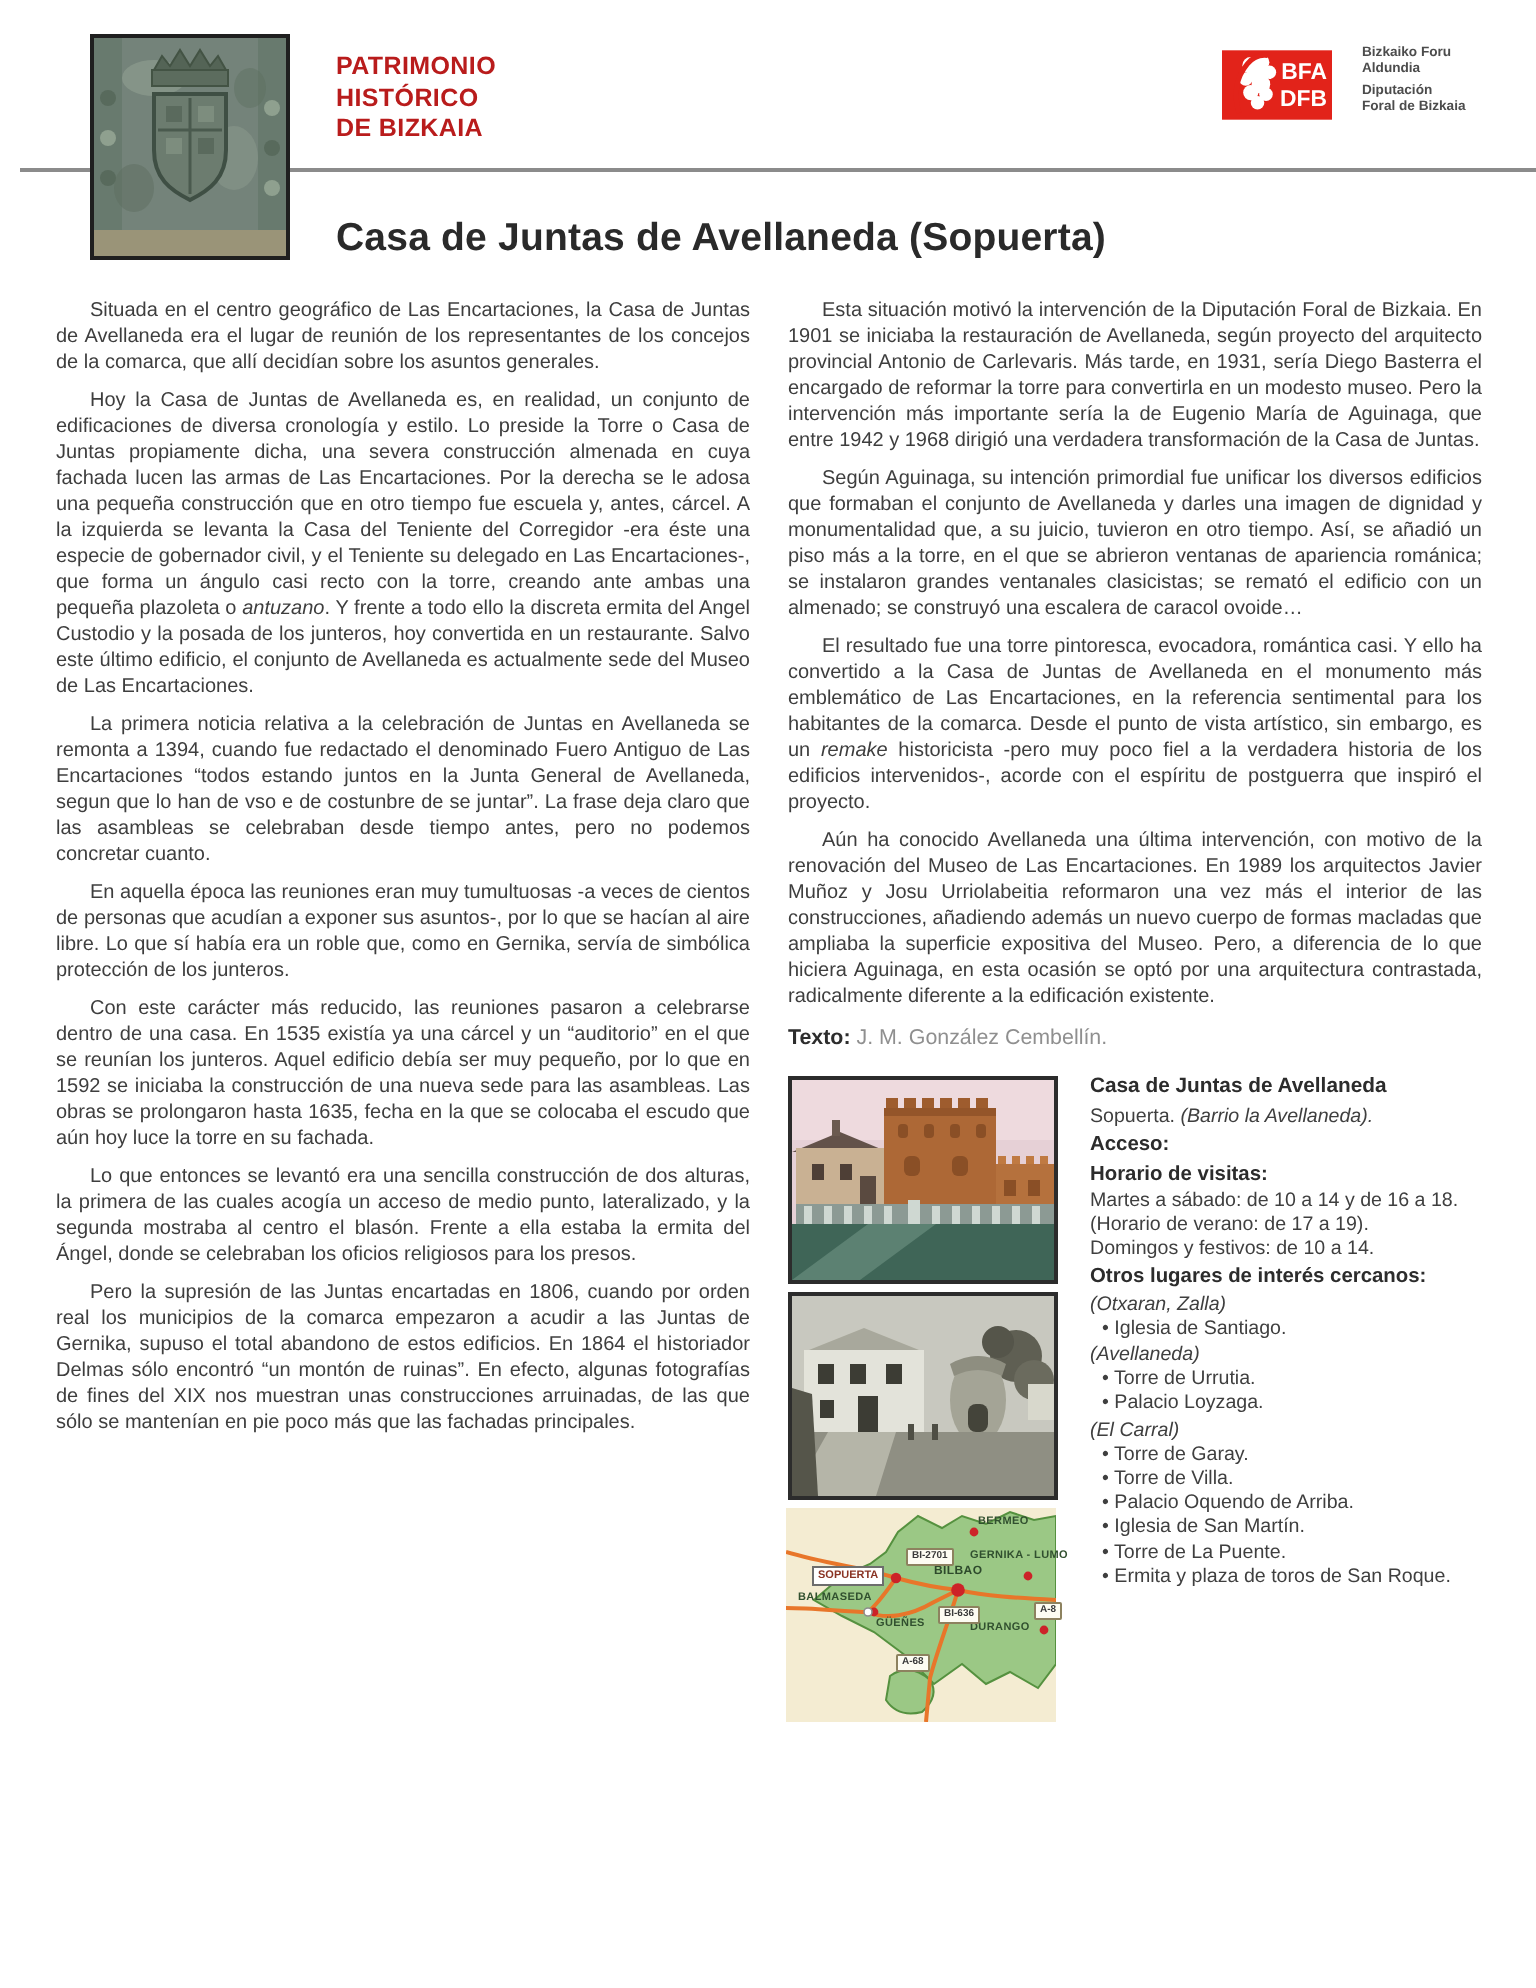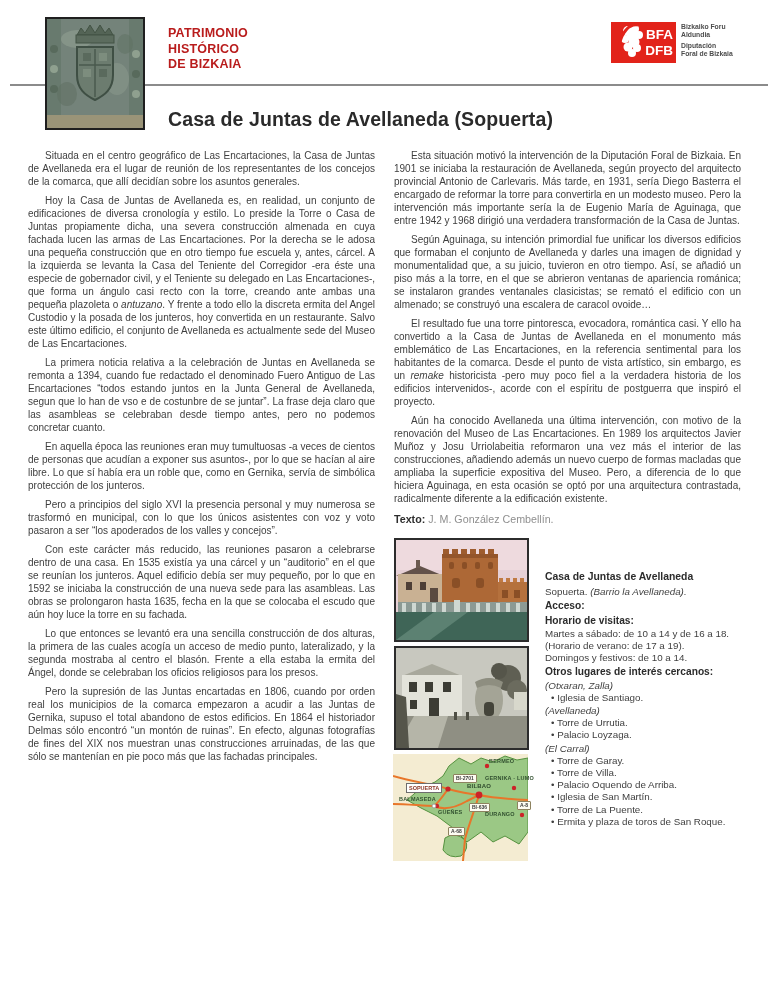--- a/index.html
+++ b/index.html
@@ -5,36 +5,36 @@
   html,body{margin:0;padding:0;}
   body{
     width:768px;height:994px;position:relative;background:#ffffff;
     font-family:"Liberation Sans", sans-serif;color:#3e3e3e;overflow:hidden;
   }
   
   .rule{position:absolute;top:84px;left:10px;right:0;height:2px;background:#8b8b8b;}
   .arms{position:absolute;left:45px;top:17px;width:100px;height:113px;border:2px solid #1f1f1f;box-sizing:border-box;background:#6f7f72;z-index:2;}
   .arms svg{display:block;width:100%;height:100%;}
   .program{position:absolute;left:168px;top:26px;font-size:12.5px;font-weight:bold;color:#b91c1c;line-height:15.5px;letter-spacing:.2px;}
-  .logo-box{position:absolute;left:611px;top:22px;width:65px;height:41px;}
+  .logo-box{position:absolute;left:611px;top:22px;width:55px;height:41px;}
   .logo-box svg{display:block;width:100%;height:100%;}
   .logo-names{position:absolute;left:681px;top:23px;font-size:6.8px;font-weight:bold;color:#4c4c4c;line-height:7.6px;}
   .logo-names .grp{margin-bottom:4px;}
   .page-title{position:absolute;left:168px;top:108px;font-size:19.5px;font-weight:bold;color:#2a2a2a;letter-spacing:.1px;}
   
   .col{position:absolute;top:149px;width:347px;}
   .col-left{left:28px;}
   .col-right{left:394px;}
   .body-par{font-size:10px;line-height:13px;text-align:justify;text-indent:17px;margin:0 0 6px 0;color:#3e3e3e;}
   .it{font-style:italic;}
   .bd{font-weight:bold;color:#2d2d2d;}
   .mut{color:#8f8f8f;}
   .credit{font-size:10.7px;line-height:13px;margin-top:8px;}
   
-  .info-box{display:flex;margin-top:12px;align-items:center;}
+  .info-box{display:flex;margin-top:12px;align-items:flex-start;}
   .ib-media{width:135px;flex:0 0 135px;}
   .photo{width:131px;height:100px;border:2px solid #2c2c2c;margin-bottom:4px;}
   .photo svg{display:block;width:100%;height:100%;}
   .mapwrap{position:relative;width:135px;height:107px;margin-left:-1px;}
   .mapwrap svg{display:block;position:absolute;left:0;top:0;width:100%;height:100%;}
   .ib-divider{width:1px;background:#4a4a4a;margin-left:7px;}
   .ib-text{margin-left:8px;width:196px;font-size:9.8px;line-height:12.2px;color:#3f3f3f;}
   .ib-title{font-weight:bold;font-size:10.4px;color:#2c2c2c;margin-bottom:3px;}
   .ib-line{margin-bottom:2px;}
   .ib-label{font-weight:bold;font-size:10.2px;color:#2c2c2c;margin-top:2px;margin-bottom:1px;}
@@ -117,21 +117,20 @@
   </div>
 </div>
 
 <h1 class="page-title" style="margin:0;">Casa de Juntas de Avellaneda (Sopuerta)</h1>
 
 <div class="col col-left">
     <p class="body-par"><span>Situada en el centro geográfico de Las Encartaciones, la Casa de Juntas de Avellaneda era el lugar de reunión de los representantes de los concejos de la comarca, que allí decidían sobre los asuntos generales.</span></p>
     <p class="body-par"><span>Hoy la Casa de Juntas de Avellaneda es, en realidad, un conjunto de edificaciones de diversa cronología y estilo. Lo preside la Torre o Casa de Juntas propiamente dicha, una severa construcción almenada en cuya fachada lucen las armas de Las Encartaciones. Por la derecha se le adosa una pequeña construcción que en otro tiempo fue escuela y, antes, cárcel. A la izquierda se levanta la Casa del Teniente del Corregidor -era éste una especie de gobernador civil, y el Teniente su delegado en Las Encartaciones-, que forma un ángulo casi recto con la torre, creando ante ambas una pequeña plazoleta o </span><span class="it">antuzano</span><span>. Y frente a todo ello la discreta ermita del Angel Custodio y la posada de los junteros, hoy convertida en un restaurante. Salvo este último edificio, el conjunto de Avellaneda es actualmente sede del Museo de Las Encartaciones.</span></p>
     <p class="body-par"><span>La primera noticia relativa a la celebración de Juntas en Avellaneda se remonta a 1394, cuando fue redactado el denominado Fuero Antiguo de Las Encartaciones “todos estando juntos en la Junta General de Avellaneda, segun que lo han de vso e de costunbre de se juntar”. La frase deja claro que las asambleas se celebraban desde tiempo antes, pero no podemos concretar cuanto.</span></p>
     <p class="body-par"><span>En aquella época las reuniones eran muy tumultuosas -a veces de cientos de personas que acudían a exponer sus asuntos-, por lo que se hacían al aire libre. Lo que sí había era un roble que, como en Gernika, servía de simbólica protección de los junteros.</span></p>
-    <p class="body-par"><span>Pero a principios del siglo XVI la presencia personal y muy numerosa se trasformó en municipal, con lo que los únicos asistentes con voz y voto pasaron a ser “los apoderados de los valles y concejos”.</span></p>
     <p class="body-par"><span>Con este carácter más reducido, las reuniones pasaron a celebrarse dentro de una casa. En 1535 existía ya una cárcel y un “auditorio” en el que se reunían los junteros. Aquel edificio debía ser muy pequeño, por lo que en 1592 se iniciaba la construcción de una nueva sede para las asambleas. Las obras se prolongaron hasta 1635, fecha en la que se colocaba el escudo que aún hoy luce la torre en su fachada.</span></p>
     <p class="body-par"><span>Lo que entonces se levantó era una sencilla construcción de dos alturas, la primera de las cuales acogía un acceso de medio punto, lateralizado, y la segunda mostraba al centro el blasón. Frente a ella estaba la ermita del Ángel, donde se celebraban los oficios religiosos para los presos.</span></p>
     <p class="body-par"><span>Pero la supresión de las Juntas encartadas en 1806, cuando por orden real los municipios de la comarca empezaron a acudir a las Juntas de Gernika, supuso el total abandono de estos edificios. En 1864 el historiador Delmas sólo encontró “un montón de ruinas”. En efecto, algunas fotografías de fines del XIX nos muestran unas construcciones arruinadas, de las que sólo se mantenían en pie poco más que las fachadas principales.</span></p>
   </div>
 
 <div class="col col-right">
   <div>
       <p class="body-par"><span>Esta situación motivó la intervención de la Diputación Foral de Bizkaia. En 1901 se iniciaba la restauración de Avellaneda, según proyecto del arquitecto provincial Antonio de Carlevaris. Más tarde, en 1931, sería Diego Basterra el encargado de reformar la torre para convertirla en un modesto museo. Pero la intervención más importante sería la de Eugenio María de Aguinaga, que entre 1942 y 1968 dirigió una verdadera transformación de la Casa de Juntas.</span></p>
       <p class="body-par"><span>Según Aguinaga, su intención primordial fue unificar los diversos edificios que formaban el conjunto de Avellaneda y darles una imagen de dignidad y monumentalidad que, a su juicio, tuvieron en otro tiempo. Así, se añadió un piso más a la torre, en el que se abrieron ventanas de apariencia románica; se instalaron grandes ventanales clasicistas; se remató el edificio con un almenado; se construyó una escalera de caracol ovoide…</span></p>
       <p class="body-par"><span>El resultado fue una torre pintoresca, evocadora, romántica casi. Y ello ha convertido a la Casa de Juntas de Avellaneda en el monumento más emblemático de Las Encartaciones, en la referencia sentimental para los habitantes de la comarca. Desde el punto de vista artístico, sin embargo, es un </span><span class="it">remake</span><span> historicista -pero muy poco fiel a la verdadera historia de los edificios intervenidos-, acorde con el espíritu de postguerra que inspiró el proyecto.</span></p>

